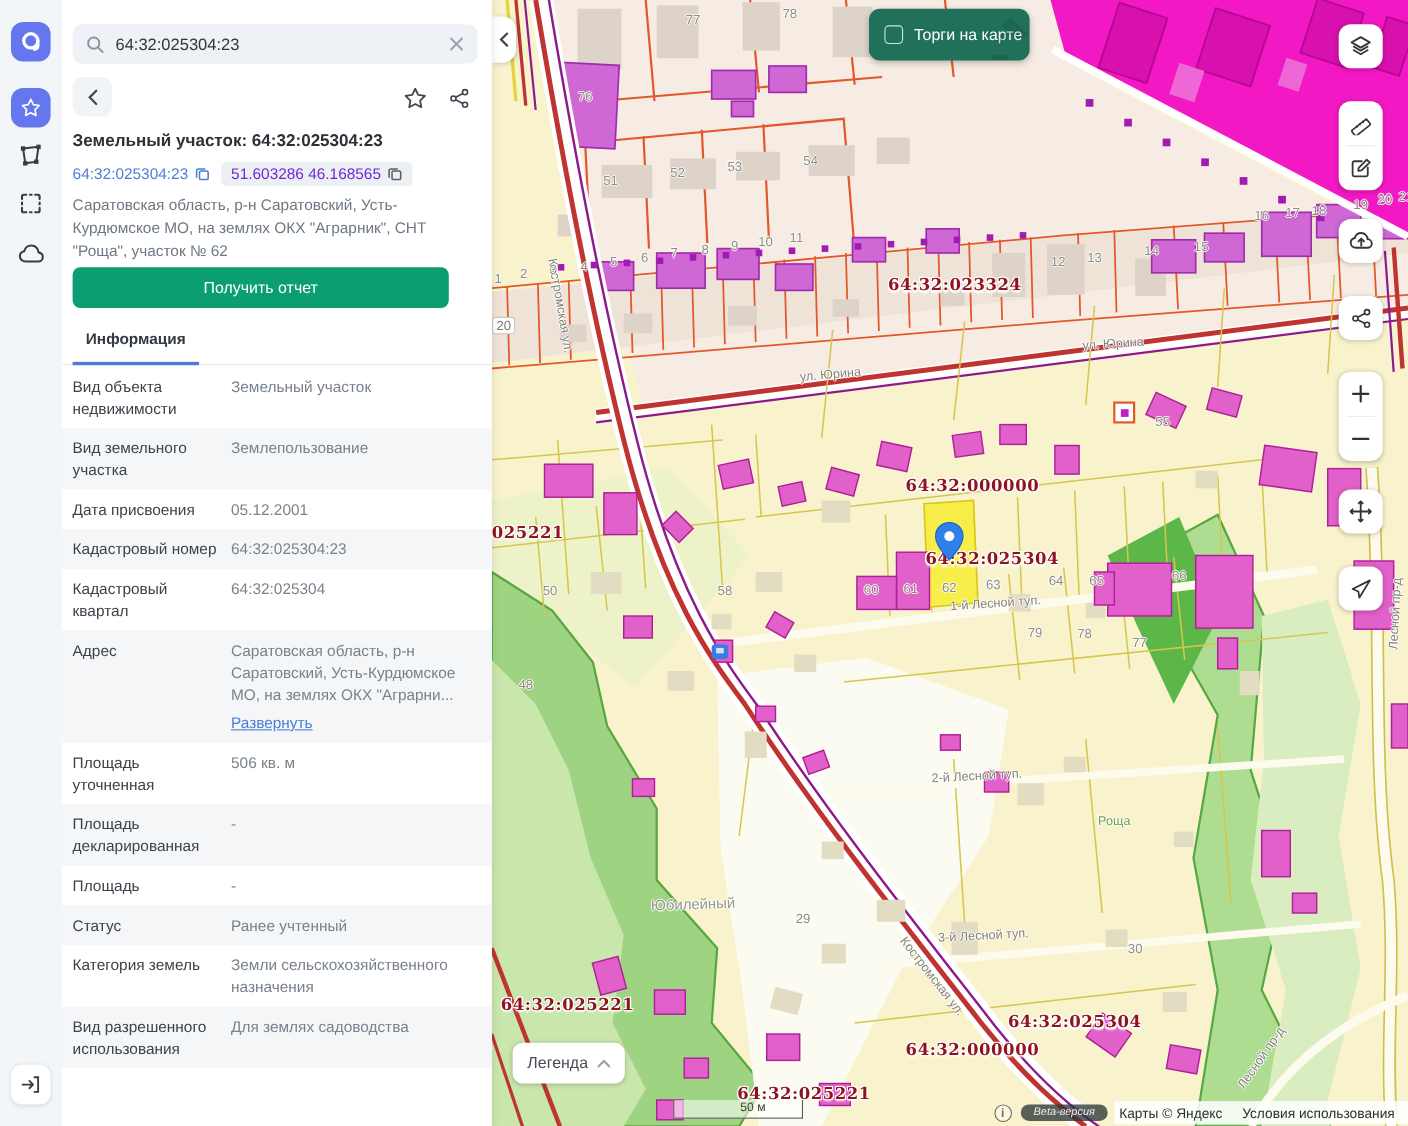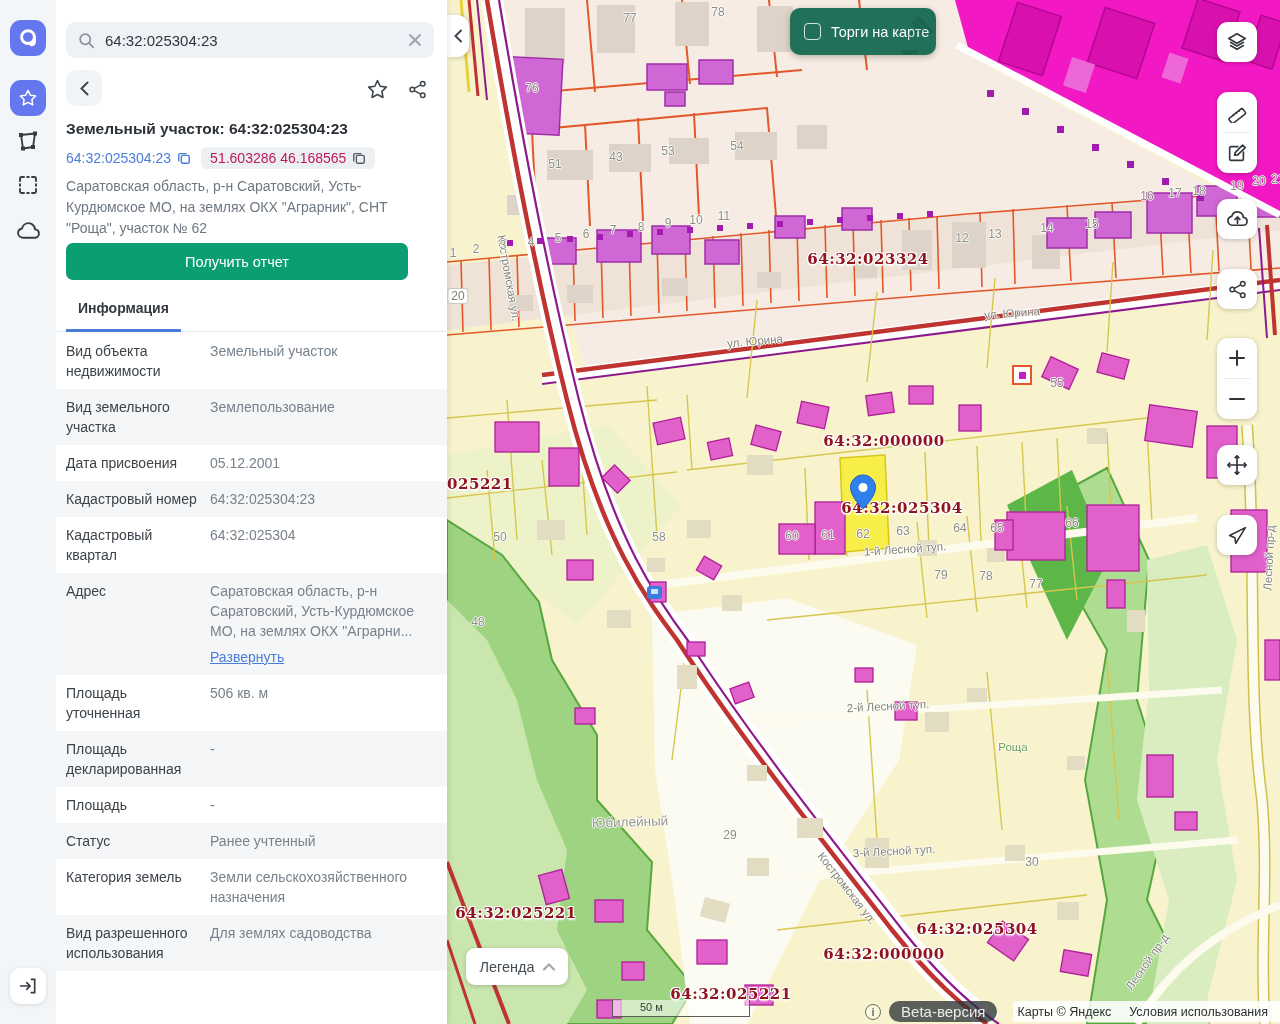--- a/index.html
+++ b/index.html
@@ -17,21 +17,21 @@
   
   .panel { position:absolute; left:56px; top:0; width:391px; height:1024px; background:#fff; z-index:25; box-shadow:2px 0 6px rgba(0,0,0,.08); }
   .searchbar { position:absolute; left:10px; top:22px; width:368px; height:36px; background:#eef1f5; border-radius:9px; display:flex; align-items:center; padding:0 12px; gap:10px; }
   .searchbar input { flex:1; border:none; background:transparent; outline:none; font:15px "Liberation Sans",sans-serif; color:#2f363c; }
   .hdr-row { position:absolute; left:10px; top:70px; width:368px; height:36px; }
   .back-btn { position:absolute; left:0; top:0; width:36px; height:36px; background:#f1f4f6; border-radius:10px; display:flex; align-items:center; justify-content:center; cursor:pointer; }
   .hdr-ico { position:absolute; top:6px; width:26px; height:26px; display:flex; align-items:center; justify-content:center; cursor:pointer; }
   .title { position:absolute; left:10px; top:120px; width:372px; font-size:15.5px; font-weight:bold; color:#2c3238; }
   .chips { position:absolute; left:10px; top:147px; display:flex; gap:10px; align-items:center; }
   .chip-link { display:flex; align-items:center; gap:6px; color:#4a7dd8; font-size:14px; cursor:pointer; }
-  .chip-grey { display:flex; align-items:center; gap:6px; background:#edf0f3; border-radius:5px; padding:3px 9px; color:#be185d; font-size:14px; cursor:pointer; }
+  .chip-grey { display:flex; align-items:center; gap:6px; background:#edf0f3; border-radius:5px; padding:3px 9px; color:#6d28d9; font-size:14px; cursor:pointer; }
   .addr { position:absolute; left:10px; top:176px; width:370px; font-size:14px; line-height:21px; color:#6e7883; }
   .report-btn { position:absolute; left:10px; top:243px; width:342px; height:37px; background:#0b9e73; border:none; border-radius:7px; color:#fff; font:14.5px "Liberation Sans",sans-serif; cursor:pointer; }
   .tabs { position:absolute; left:0; top:292px; width:391px; height:40px; border-bottom:1px solid #e7eaee; }
   .tab { position:absolute; left:10px; top:8px; padding:0 12px 13px 12px; font-size:14px; font-weight:bold; color:#333a41; border-bottom:3px solid #4a7dd8; cursor:pointer; }
   .info-table { position:absolute; left:0; top:333px; width:391px; }
   .trow { display:flex; padding:8px 10px; gap:12px; font-size:14px; line-height:20px; }
   .trow:nth-child(even) { background:#f5f6f8; }
   .trow .tl { width:132px; color:#3c434a; flex:none; }
   .trow .tv { flex:1; color:#78828c; }
   .trow .tv a { display:inline-block; margin-top:6px; color:#4a7dd8; text-decoration:underline; cursor:pointer; }
@@ -50,24 +50,24 @@
   .s-label.green { color:#6fa04e; }
   .collapse-tab { position:absolute; left:0; top:15px; width:22px; height:42px; background:#fff; border-radius:0 12px 12px 0; box-shadow:2px 1px 5px rgba(0,0,0,.18); display:flex; align-items:center; justify-content:center; cursor:pointer; z-index:15; }
   .trade-toggle { position:absolute; left:343px; top:8px; width:146px; height:47px; background:#20705a; border-radius:10px; display:flex; align-items:center; gap:10px; padding:0 14px; box-shadow:0 2px 6px rgba(0,0,0,.25); cursor:pointer; z-index:15; overflow:hidden; }
   .trade-toggle .cb { width:17px; height:17px; border:1.5px solid #cfe5dd; border-radius:4px; flex:none; }
   .trade-toggle .lbl { color:#fff; font-size:14.5px; white-space:nowrap; }
   .trade-toggle .wm { position:absolute; right:-6px; top:4px; width:46px; height:46px; opacity:.18; }
   .mtool { position:absolute; left:770px; width:40px; background:#fff; border-radius:11px; box-shadow:0 1px 5px rgba(0,0,0,.22); z-index:15; }
   .mtool .mbtn { width:40px; height:40px; display:flex; align-items:center; justify-content:center; cursor:pointer; }
   .mtool .sep { height:1px; background:#e8eaec; margin:0 7px; }
   .legend-btn { position:absolute; left:19px; top:948px; width:102px; height:37px; background:#fff; border-radius:9px; box-shadow:0 1px 5px rgba(0,0,0,.2); display:flex; align-items:center; justify-content:center; gap:8px; font-size:14.5px; color:#454d55; cursor:pointer; z-index:15; }
-  .scalebar { position:absolute; left:165px; top:1000px; width:138px; height:17px; background:rgba(255,255,255,.55); border-left:1.5px solid #5c5c56; border-right:1.5px solid #5c5c56; border-bottom:1.5px solid #5c5c56; font-size:11px; color:#3c3c38; line-height:15px; z-index:14;padding-left:27px; }
+  .scalebar { position:absolute; left:165px; top:1000px; width:118px; height:17px; background:rgba(255,255,255,.55); border-left:1.5px solid #5c5c56; border-right:1.5px solid #5c5c56; border-bottom:1.5px solid #5c5c56; font-size:11px; color:#3c3c38; text-align:center; line-height:15px; z-index:14;padding-left:27px; }
   .attrib { position:absolute; right:0; top:1001px; height:21px; display:flex; align-items:center; z-index:14; }
   .attrib .info-i { width:16px; height:16px; border:1.2px solid #6d6d68; border-radius:50%; color:#6d6d68; font:bold 11px "Liberation Sans",sans-serif; display:flex; align-items:center; justify-content:center; margin-right:8px; background:rgba(255,255,255,.4); cursor:pointer; }
-  .attrib .beta { background:rgba(45,52,54,.78); color:#e6eeec; font-size:15px; border-radius:11px; padding:2px 12px; margin-right:16px; }
+  .attrib .beta { background:rgba(45,52,54,.78); color:#e6eeec; font-size:10px; border-radius:11px; padding:2px 12px; margin-right:6px;font-style:italic; }
   .attrib .ybar { background:rgba(255,255,255,.85); height:21px; display:flex; align-items:center; gap:18px; padding:0 12px 0 4px; font-size:12.5px; color:#2b3135; }
   .attrib .ybar span { cursor:pointer; }
   .pin { position:absolute; left:416px; top:478px; width:28px; height:36px; transform:translate(-50%,-4px); z-index:13; }
 </style>
 </head>
 <body>
 
 <div class="stage">
 
   <div class="map">
@@ -369,21 +369,21 @@
         <div class="s-label big" style="left: 183px; top: 822px; transform: translate(-50%, -50%) rotate(-2deg);">Юбилейный</div>
         <div class="s-label green" style="left: 566px; top: 747px;">Роща</div>
         <div class="s-label" style="left: 62px; top: 278px; transform: translate(-50%, -50%) rotate(80deg);">Костромская ул.</div>
         <div class="s-label" style="left: 400px; top: 888px; transform: translate(-50%, -50%) rotate(52deg);">Костромская ул.</div>
         <div class="s-label" style="left: 822px; top: 558px; transform: translate(-50%, -50%) rotate(-87deg);">Лесной пр-д</div>
         <div class="s-label" style="left: 700px; top: 962px; transform: translate(-50%, -50%) rotate(-55deg);">Лесной пр-д</div>
         <div class="p-num" style="left: 85px; top: 88px;">76</div>
         <div class="p-num" style="left: 183px; top: 18px;">77</div>
         <div class="p-num" style="left: 271px; top: 12px;">78</div>
         <div class="p-num" style="left: 108px; top: 164px;">51</div>
-        <div class="p-num" style="left: 169px; top: 157px;">43</div>
+        <div class="p-num" style="left: 169px; top: 157px;">52</div>
         <div class="p-num" style="left: 221px; top: 151px;">53</div>
         <div class="p-num" style="left: 290px; top: 146px;">54</div>
         <div class="p-num" style="left: 6px; top: 253px;">1</div>
         <div class="p-num" style="left: 29px; top: 249px;">2</div>
         <div class="p-num" style="left: 56px; top: 245px;">3</div>
         <div class="p-num" style="left: 84px; top: 242px;">4</div>
         <div class="p-num" style="left: 111px; top: 238px;">5</div>
         <div class="p-num" style="left: 139px; top: 234px;">6</div>
         <div class="p-num" style="left: 166px; top: 230px;">7</div>
         <div class="p-num" style="left: 194px; top: 227px;">8</div>

